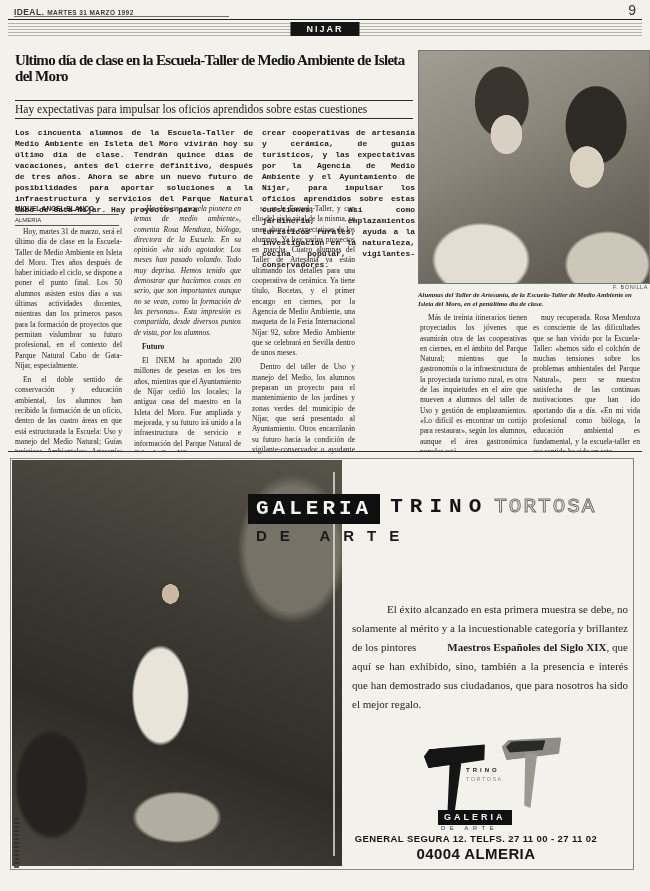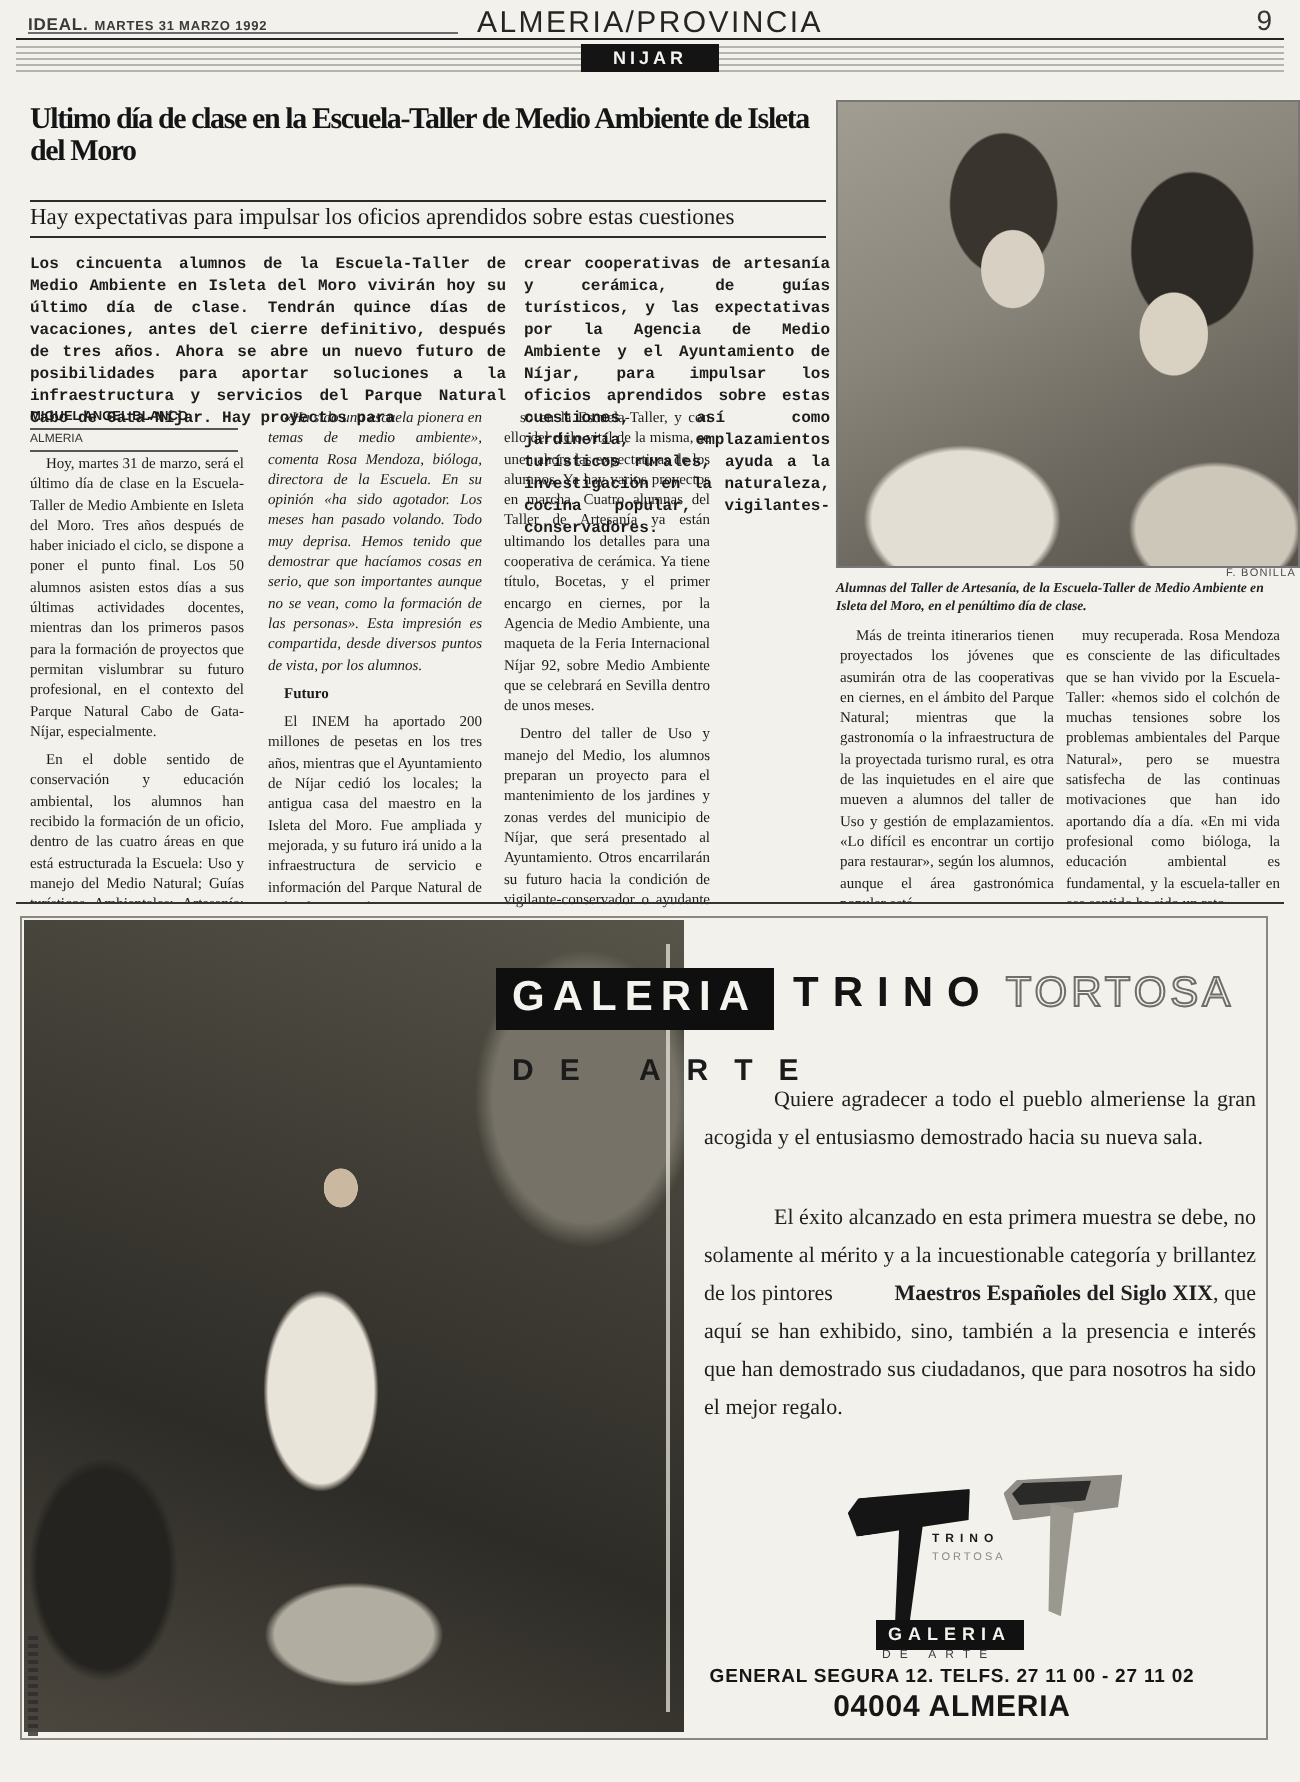--- a/index.html
+++ b/index.html
@@ -74,22 +74,22 @@
       radial-gradient(ellipse 48px 84px at 45% 58%, #e9e4d9 0 55%, rgba(0,0,0,0) 60%),
       radial-gradient(ellipse 72px 42px at 50% 88%, #b2ada1 0 55%, rgba(0,0,0,0) 62%),
       radial-gradient(ellipse 92px 124px at 85% 22%, #767267 0 50%, rgba(0,0,0,0) 60%),
       radial-gradient(ellipse 60px 90px at 12% 80%, #24231f 0 55%, rgba(0,0,0,0) 62%),
       linear-gradient(200deg,#57544a 0%,#3f3d35 35%,#2e2c27 65%,#4b473f 100%);}
   .painting-frame{position:absolute;right:7px;top:12px;bottom:10px;width:0;
                   border-right:2px solid #e6e3da;opacity:.75;}
   .vertical-mark{position:absolute;left:14px;top:818px;width:5px;height:52px;opacity:.8;
                  background:repeating-linear-gradient(to bottom,#2c2c2c 0 2px,rgba(0,0,0,0) 2px 4px);}
 
-  .ad-title{position:absolute;left:248px;top:484px;white-space:nowrap;
-            font-family:Liberation Sans, sans-serif;}
+  .ad-title{position:absolute;left:248px;top:494px;white-space:nowrap;
+            font-family:Liberation Mono, monospace;}
   .galeria-box{display:inline-block;background:#0f0f0f;color:#f4f3ee;font-weight:bold;
                font-size:21px;letter-spacing:4px;padding:3px 8px 4px;}
   .trino{display:inline-block;font-weight:bold;font-size:21px;letter-spacing:7px;
          margin-left:10px;color:#141414;vertical-align:2px;}
   .tortosa{display:inline-block;font-size:21px;letter-spacing:2px;margin-left:6px;
            color:rgba(0,0,0,0);-webkit-text-stroke:1px #6f6e68;vertical-align:2px;}
   .de-arte{position:absolute;left:256px;top:527px;font-family:"Liberation Sans",sans-serif;
            font-weight:bold;font-size:15px;letter-spacing:13px;color:#1b1b1b;}
 
   .ad-p{position:absolute;left:352px;width:276px;font-size:11px;line-height:19px;
@@ -125,21 +125,20 @@
   .addr2{top:845px;font-size:15px;}
 </style>
 </head>
 <body>
 
 <div class="page">
 
   <div class="mast-left">
     <span class="brand">IDEAL.</span><span>MARTES 31 MARZO 1992</span>
   </div>
-  <div class="mast-center">ALMERIA/PROVINCIA</div>
   <div class="mast-page">9</div>
   <div class="rule mast-left-rule"></div>
   <div class="rule mast-rule"></div>
   <div class="kicker-band"></div>
   <div class="kicker-label">NIJAR</div>
 
   <h1 class="headline">Ultimo día de clase en la Escuela-Taller de Medio Ambiente de Isleta del Moro</h1>
   <div class="rule subhead-rule-a"></div>
   <div class="subhead">Hay expectativas para impulsar los oficios aprendidos sobre estas cuestiones</div>
   <div class="rule subhead-rule-b"></div>
@@ -185,21 +184,20 @@
   <div class="painting">
     <div class="painting-frame"></div>
   </div>
   <div class="vertical-mark"></div>
 
   <div class="ad-title">
     <span class="galeria-box">GALERIA</span><span class="trino">TRINO</span><span class="tortosa">TORTOSA</span>
   </div>
   <div class="de-arte">DE ARTE</div>
 
-  <p class="ad-p ad-p1">Quiere agradecer a todo el pueblo almeriense la gran acogida y el entusiasmo demostrado hacia su nueva sala.</p>
   <p class="ad-p ad-p2"><span>El éxito alcanzado en esta primera muestra se debe, no solamente al mérito y a la incuestionable categoría y brillantez de los pintores </span><b>Maestros Españoles del Siglo XIX</b><span>, que aquí se han exhibido, sino, también a la presencia e interés que han demostrado sus ciudadanos, que para nosotros ha sido el mejor regalo.</span></p>
 
   <div class="logo">
     <div class="t-shape t1-bar"></div>
     <div class="t-shape t1-stem"></div>
     <div class="t-shape t2-bar"></div>
     <div class="t-shape t2-stem"></div>
     <div class="t-shape t2-ink"></div>
     <div class="logo-name">
       <div class="logo-trino">TRINO</div>

